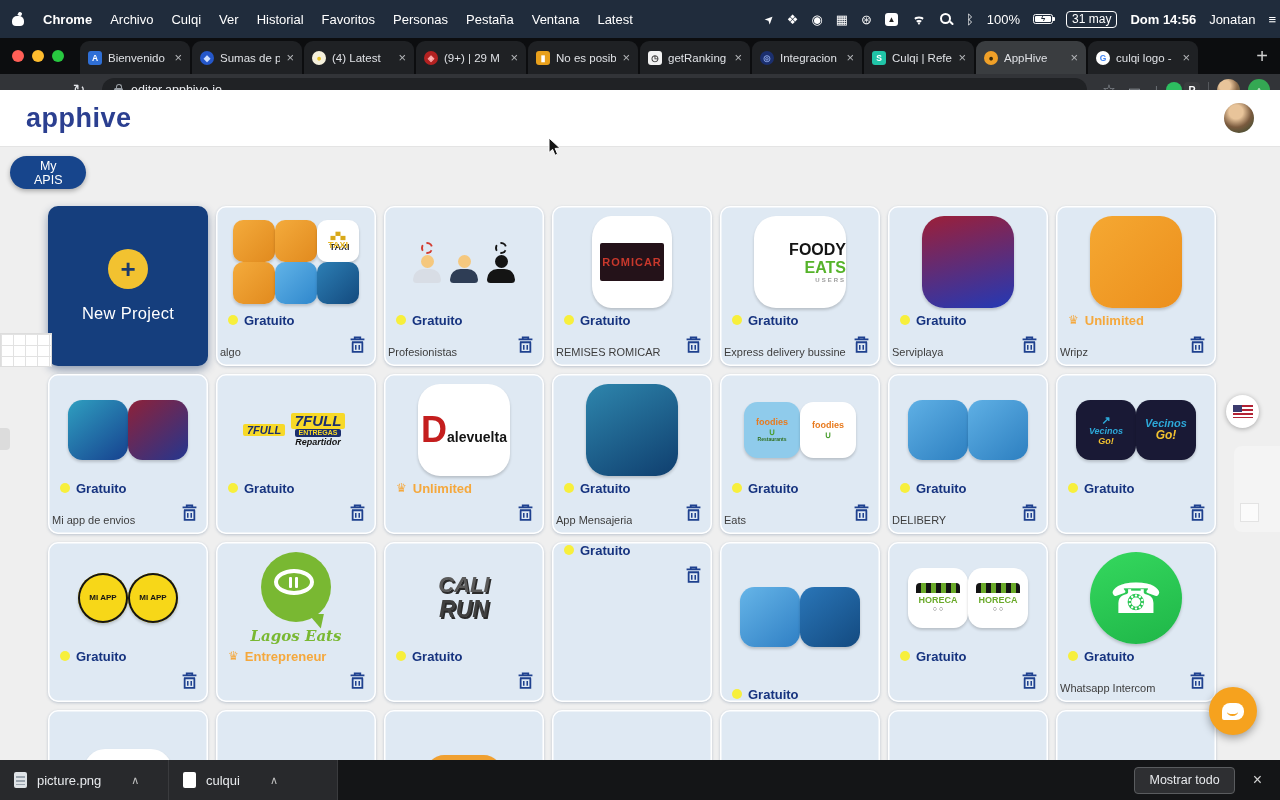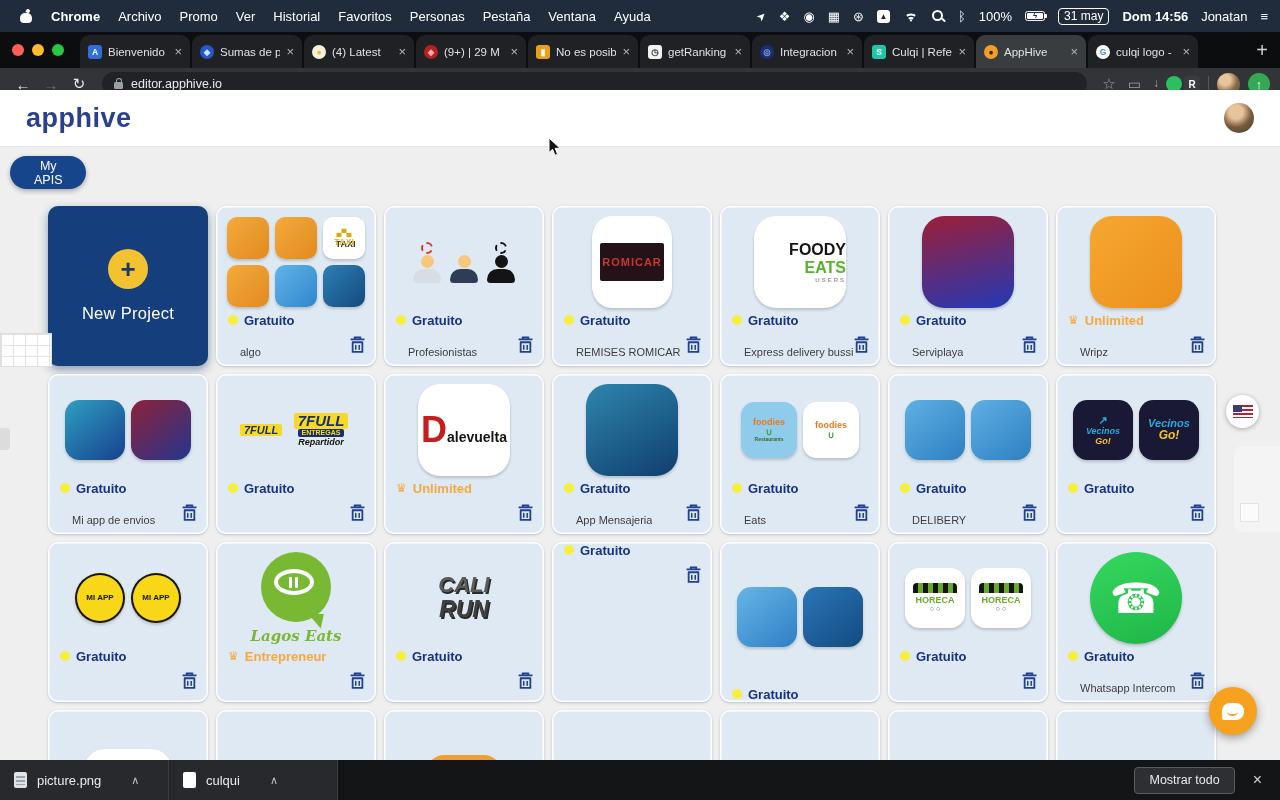--- a/index.html
+++ b/index.html
@@ -1,19 +1,19 @@
 <!DOCTYPE html>
 <html><head>
 <meta charset="utf-8">
 <style>
   html,body{margin:0;padding:0}
   body{width:1280px;height:800px;position:relative;overflow:hidden;background:#efefef;
        font-family:"Liberation Sans",sans-serif;-webkit-font-smoothing:antialiased}
   
-  .menubar{height:32px;background:#202c3c;display:flex;align-items:center;padding:0 12px;color:#fff;font-size:13px}
+  .menubar{height:38px;background:#202c3c;display:flex;align-items:center;padding:0 4px;color:#fff;font-size:13px}
   .apple{width:12px;height:13px;position:relative;margin:0 10px 0 8px}
   .apple::before{content:'';position:absolute;left:0;top:3px;width:12px;height:10px;background:#fff;border-radius:5px 5px 4px 4px}
   .apple::after{content:'';position:absolute;right:2px;top:-1px;width:4px;height:4px;background:#fff;border-radius:50% 50% 50% 0;transform:rotate(25deg)}
   .mitems{display:flex;align-items:center}
   .mitem{padding:0 9px;white-space:nowrap}
   .mbold{font-weight:700}
   .mstatus{margin-left:auto;display:flex;align-items:center;gap:13px}
   .mico{display:inline-flex;align-items:center;justify-content:center;font-size:13px;line-height:1}
   .loc{transform:rotate(-45deg);font-size:11px}
   .drive{width:13px;height:13px;background:#fff;border-radius:3px;display:flex;align-items:center;justify-content:center;color:#222;font-size:8px}
@@ -58,33 +58,33 @@
   .upd{width:22px;height:22px;border-radius:50%;background:#34a853;color:#fff;font-size:13px;font-weight:700;display:flex;align-items:center;justify-content:center;margin-left:6px}
   
   .page{position:absolute;top:90px;left:0;right:0;bottom:40px;background:#efefef;overflow:hidden}
   .whead{height:56px;background:#fff;display:flex;align-items:center;padding:0 26px;box-shadow:0 1px 0 #e4e4e4}
   .logo{font-size:27px;font-weight:700;color:#2b3f90;letter-spacing:.5px}
   .pavatar{margin-left:auto;width:30px;height:30px;border-radius:50%;background:radial-gradient(circle at 40% 30%,#e8c49a 25%,#7a5a3e 55%,#2e4a2e 100%)}
   .myapis{margin:9px 0 0 10px;height:33px;padding:0 24px;border-radius:17px;background:#17458c;color:#fff;font-size:12.5px;border:none;box-shadow:0 2px 5px rgba(0,0,0,.3)}
   .grid{margin:17px 0 0 48px;width:1176px;display:grid;grid-template-columns:repeat(7,160px);gap:8px}
   .card{width:160px;height:160px;box-sizing:border-box;background:#dfe9f3;border-radius:10px;
         box-shadow:0 1px 3px rgba(110,130,155,.4),inset 0 0 0 1.5px #fff;display:flex;flex-direction:column}
-  .icons{flex:1;display:flex;align-items:center;justify-content:center;gap:6px;padding-top:6px}
+  .icons{flex:1;display:flex;align-items:center;justify-content:center;gap:0;padding-top:6px}
   .icons.wrap{flex-wrap:wrap;align-content:center;max-width:144px;margin:0 auto}
   .tile{border-radius:24%;flex:none;box-shadow:0 2px 3px rgba(0,0,0,.18)}
   .logo2{display:flex;flex-direction:column;align-items:center;justify-content:center;overflow:hidden;text-align:center}
   .lline{line-height:1.12;white-space:nowrap}
   .lline.spans{display:flex;align-items:baseline;justify-content:center}
   .banner{width:80%;height:42%;display:flex;align-items:center;justify-content:center;font-weight:900;font-size:11px;letter-spacing:1px;border-radius:2px}
   .awning{width:72%;height:10px;margin-bottom:2px;border-radius:4px 4px 0 0;background:repeating-linear-gradient(90deg,#141414 0 5px,#6aaa2a 5px 10px)}
   .plan{display:flex;align-items:center;gap:6px;padding-left:12px;height:16px}
   .plabel{font-size:13px;font-weight:800}
   .pmark.dot{width:10px;height:10px;border-radius:50%}
   .pmark.crown{font-size:12px;line-height:1}
-  .foot{display:flex;align-items:flex-end;justify-content:space-between;padding:2px 10px 8px 24px;height:28px}
+  .foot{display:flex;align-items:flex-end;justify-content:space-between;padding:2px 10px 8px 4px;height:28px}
   .cname{font-size:11px;color:#3d3d3d;white-space:nowrap;overflow:hidden;max-width:122px}
   .newproj{align-items:center;justify-content:center;background:#153e7d;box-shadow:0 4px 10px rgba(20,50,100,.45)}
   .plus{width:40px;height:40px;border-radius:50%;color:#1b3a6b;font-size:26px;font-weight:700;display:flex;align-items:center;justify-content:center;margin-bottom:15px}
   .nplabel{color:#fff;font-size:16.5px;letter-spacing:.3px}
   
   .trio{display:flex;align-items:flex-end;gap:5px}
   .person{width:32px;display:flex;flex-direction:column;align-items:center}
   .gear{width:8px;height:8px;border:2px dashed;border-radius:50%;margin-bottom:1px}
   .phead{width:13px;height:13px;border-radius:50%}
   .pbody{width:28px;height:14px;border-radius:12px 12px 4px 4px;margin-top:1px}
@@ -128,28 +128,28 @@
   .mini{position:absolute;left:1240px;top:503px;width:17px;height:17px;background:#fbfbfb;border:1px solid #e3e3e3;z-index:1}
 </style>
 </head>
 <body>
 
 <div class="menubar">
   <span class="apple"></span>
   <div class="mitems">
       <span class="mitem mbold">Chrome</span>
       <span class="mitem">Archivo</span>
-      <span class="mitem">Promo</span>
+      <span class="mitem">Culqi</span>
       <span class="mitem">Ver</span>
       <span class="mitem">Historial</span>
       <span class="mitem">Favoritos</span>
       <span class="mitem">Personas</span>
       <span class="mitem">Pestaña</span>
       <span class="mitem">Ventana</span>
-      <span class="mitem">Ayuda</span>
+      <span class="mitem">Latest</span>
     </div>
   <div class="mstatus">
     <span class="mico loc">➤</span>
     <span class="mico">❖</span>
     <span class="mico">◉</span>
     <span class="mico">▦</span>
     <span class="mico">⊛</span>
     <span class="drive">▲</span>
     <span class="wifi">
         <i class="c c1"></i>

